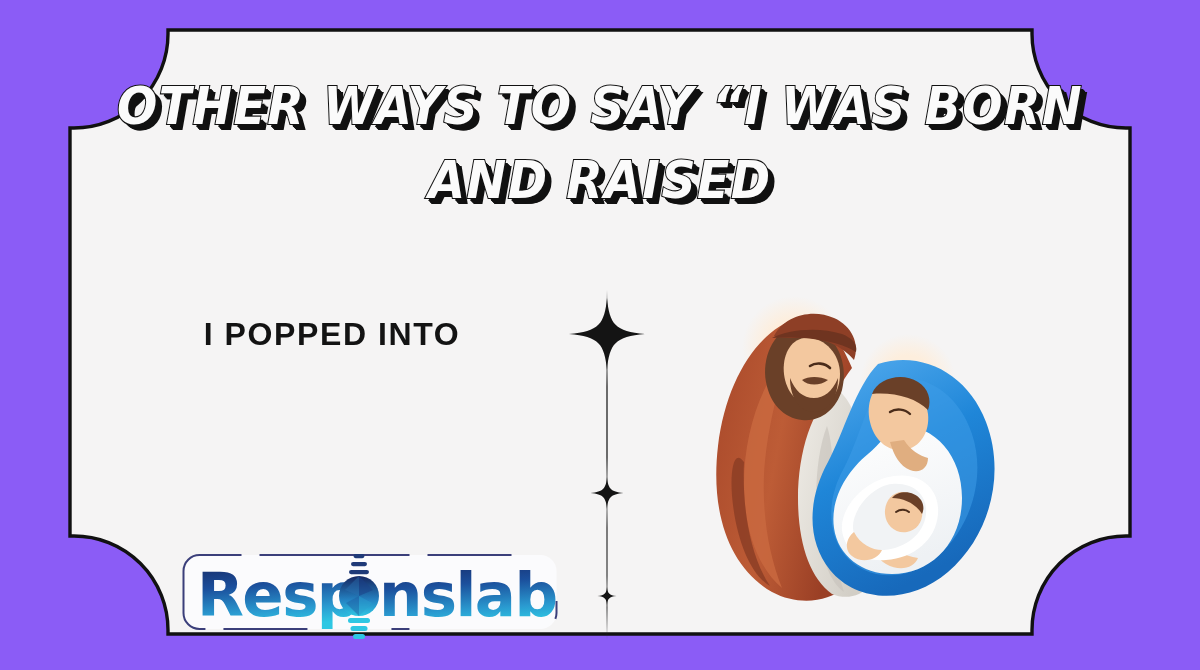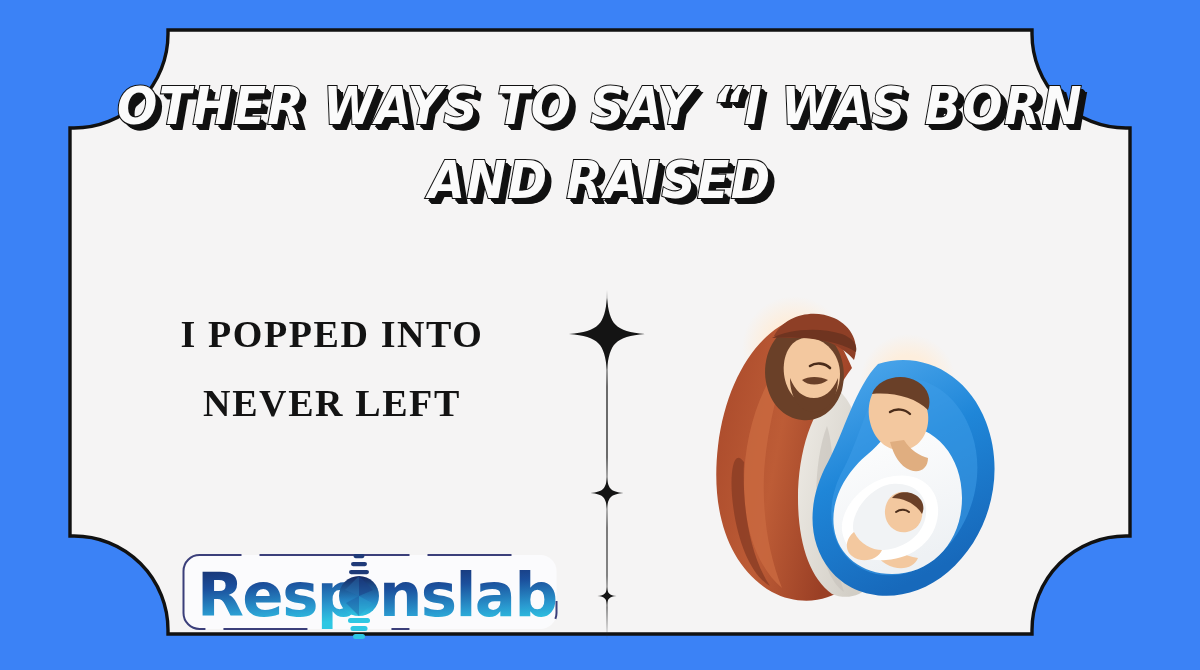--- a/index.html
+++ b/index.html
@@ -12,21 +12,21 @@
     height: 670px;
     overflow: hidden;
     background: #d9fdfd;
     font-family: "Liberation Sans", sans-serif;
   }
 
   #stage {
     position: relative;
     width: 1200px;
     height: 670px;
-    background: #3b82f6;
+    background: #8b5cf6;
   }
 
   
   #card-wrap {
     position: absolute;
     left: 68px;
     top: 28px;
     width: 1064px;
     height: 608px;
   }
@@ -79,23 +79,23 @@
   
   #quote-block {
     position: absolute;
     left: 38px;
     top: 272px;
     width: 452px;
     text-align: center;
   }
   .quote-line {
     display: block;
-    font-family: Liberation Serif, serif;
+    font-family: Liberation Sans, sans-serif;
     font-weight: bold;
-    font-size: 38px;
+    font-size: 32px;
     line-height: 69px;
     letter-spacing: 1.6px;
     color: #131313;
     white-space: nowrap;
   }
 
   
   #divider {
     position: absolute;
     left: 494px;
@@ -151,21 +151,20 @@
 
     <div id="card-content">
 
       <div id="title-block">
         <span class="title-line">OTHER WAYS TO SAY “I WAS BORN</span>
         <span class="title-line">AND RAISED</span>
       </div>
 
       <div id="quote-block">
         <span class="quote-line">I POPPED INTO</span>
-        <span class="quote-line">NEVER LEFT</span>
       </div>
 
       <svg id="divider" viewBox="0 0 90 350" aria-hidden="true">
         <defs>
           <linearGradient id="lineFadeA" x1="0" y1="0" x2="0" y2="1">
             <stop offset="0%" stop-color="#2b2b2b" stop-opacity="0"></stop>
             <stop offset="28%" stop-color="#2b2b2b" stop-opacity="0.85"></stop>
             <stop offset="72%" stop-color="#2b2b2b" stop-opacity="0.85"></stop>
             <stop offset="100%" stop-color="#2b2b2b" stop-opacity="0"></stop>
           </linearGradient>

